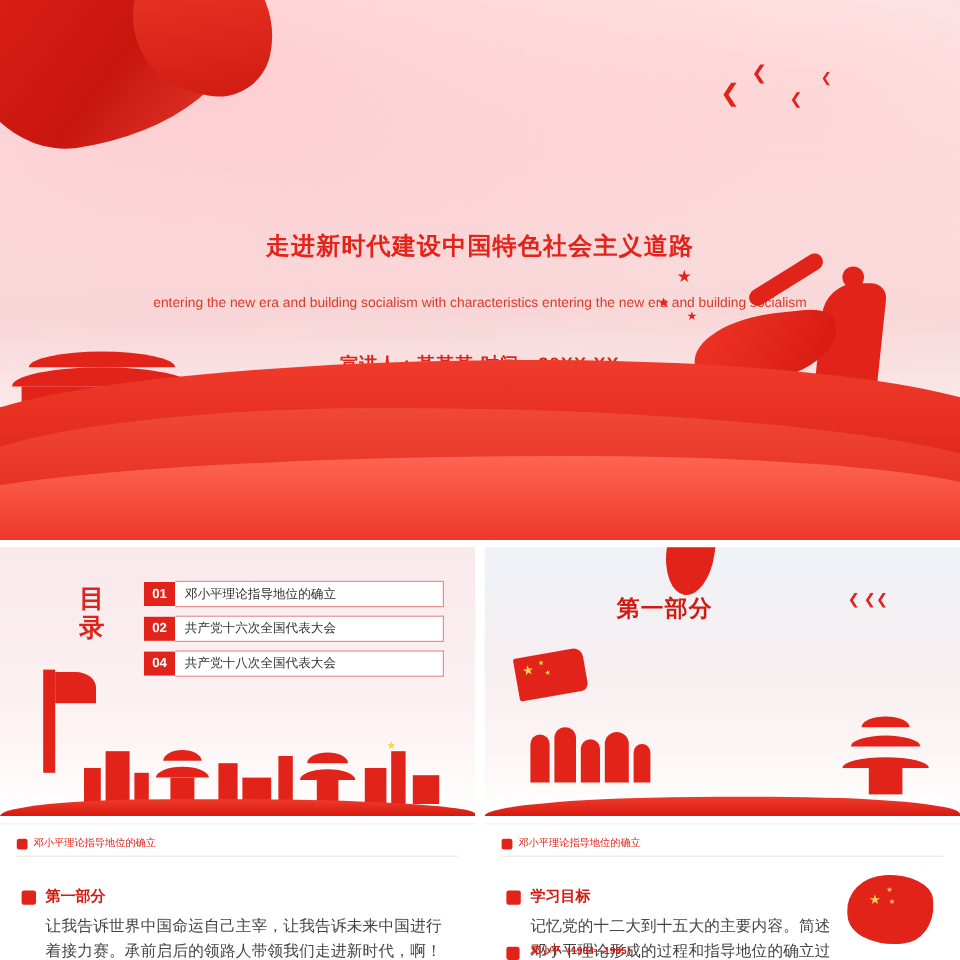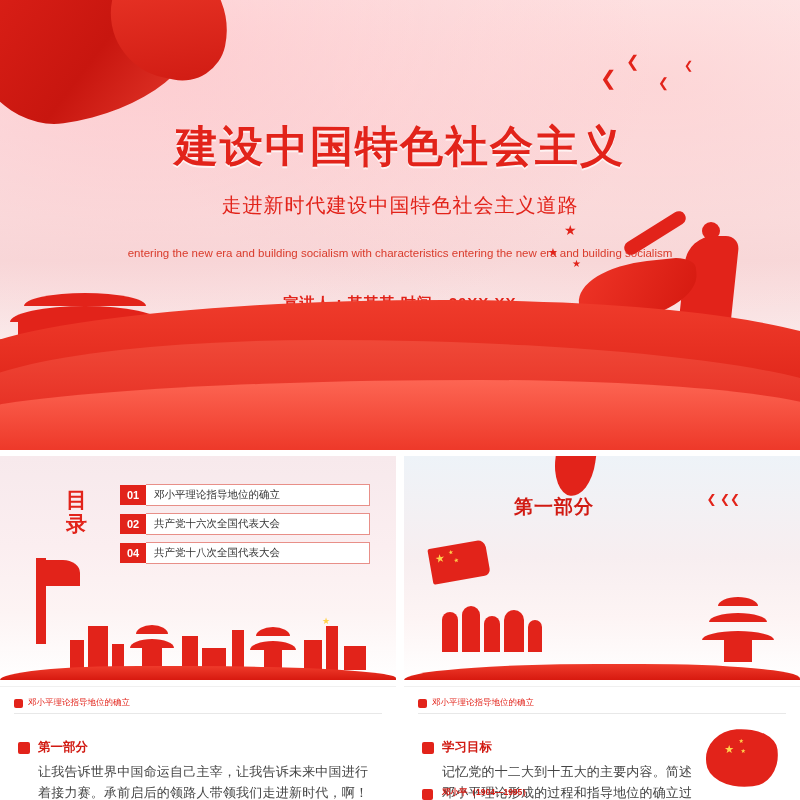--- a/index.html
+++ b/index.html
@@ -38,21 +38,21 @@
   .birds{position:absolute;right:90px;top:52px;width:110px;height:60px;}
   .bird{position:absolute;font-size:20px;color:#e2231a;line-height:1;}
 
   .s1-title{
     position:absolute;top:118px;left:0;width:800px;text-align:center;
     font-size:43px;font-weight:bold;color:#e2231a;letter-spacing:2px;
     text-shadow:0 2px 0 rgba(255,255,255,.7);
   }
   .s1-sub{
     position:absolute;top:192px;left:0;width:800px;text-align:center;
-    font-size:20px;font-weight:normal;color:#e2231a;letter-spacing:1px;
+    font-size:20px;font-weight:bold;color:#e2231a;letter-spacing:1px;
   }
   .s1-en{
     position:absolute;top:244px;left:110px;width:580px;text-align:center;
     font-size:11.5px;color:#d93b2b;line-height:1.6;
   }
   .s1-meta{
     position:absolute;top:294px;left:0;width:800px;text-align:center;
     font-size:15px;font-weight:bold;color:#e2231a;letter-spacing:1px;
   }
   
@@ -195,21 +195,20 @@
   <div class="slide1">
     <div class="ribbon-tl"></div>
 
     <div class="birds">
       <span class="bird" style="left:0;top:16px;">❮</span>
       <span class="bird" style="left:26px;top:2px;font-size:16px;">❮</span>
       <span class="bird" style="left:58px;top:24px;font-size:13px;">❮</span>
       <span class="bird" style="left:84px;top:8px;font-size:11px;">❮</span>
     </div>
 
-    <div class="s1-title">建设中国特色社会主义</div>
     <div class="s1-sub">走进新时代建设中国特色社会主义道路</div>
     <div class="s1-en">entering the new era and building socialism with characteristics entering the new era and building socialism</div>
     <div class="s1-meta">宣讲人：某某某   时间：20XX.XX</div>
 
     <div class="person">
       <div class="arm"></div>
       <div class="head"></div>
       <div class="body"></div>
       <div class="scarf"></div>
       <span class="star" style="left:-18px;top:4px;">★</span>

